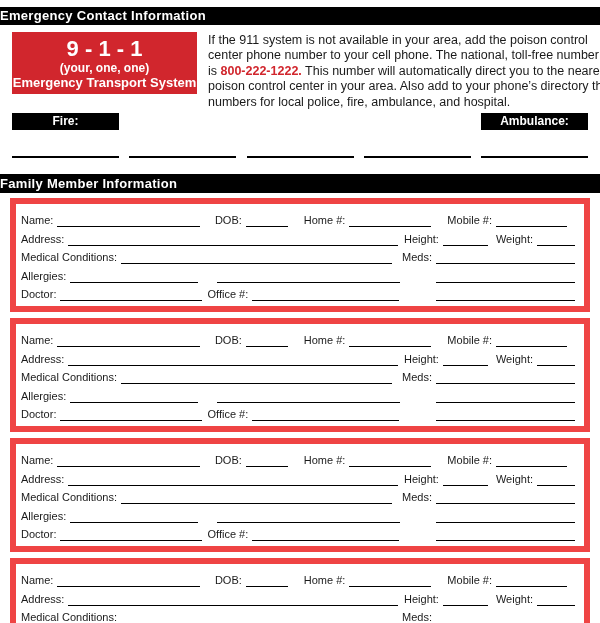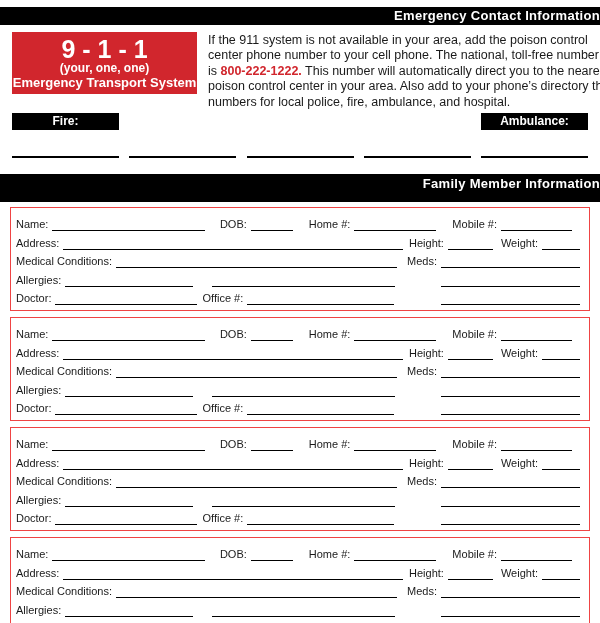--- a/index.html
+++ b/index.html
@@ -2,50 +2,50 @@
 <html><head>
 <meta charset="utf-8">
 <style>
   html,body{margin:0;padding:0;}
   body{
     width:600px;height:623px;overflow:hidden;background:#fff;
     font-family:"Liberation Sans","DejaVu Sans",sans-serif;color:#1a1a1a;
     position:relative;
   }
   .bar{
-    background:#000;color:#fff;text-align:right;
+    background:#000;color:#fff;text-align:left;
     font-weight:bold;font-size:13px;letter-spacing:.3px;
   }
   .topbar{margin-top:7px;height:18px;line-height:18px;}
-  .familybar{margin-top:16px;height:28px;line-height:20px;}
+  .familybar{margin-top:16px;height:19px;line-height:20px;}
 
   .intro-row{display:flex;margin:7px 12px 0 12px;}
   .box911{
     width:185px;height:62px;flex:0 0 185px;background:#d1262d;color:#fff;
     display:flex;flex-direction:column;align-items:center;justify-content:center;
     text-align:center;
   }
-  .n911{font-size:25px;font-weight:bold;line-height:24px;}
+  .n911{font-size:22px;font-weight:bold;line-height:24px;}
   .spelled{font-size:12px;font-weight:bold;line-height:14px;}
   .caption{font-size:13px;font-weight:bold;line-height:15px;}
   .intro-text{margin-left:11px;font-size:12.5px;line-height:15.4px;padding-top:1px;}
   .iline{white-space:nowrap;}
   .phone{font-weight:bold;}
 
   .contact-row{display:flex;justify-content:space-between;margin:3px 12px 0 12px;}
   .cbox{
     flex:0 0 107px;height:17px;line-height:17px;background:#000;color:#fff;
     text-align:center;font-weight:bold;font-size:12px;
   }
   .contact-lines{display:flex;justify-content:space-between;margin:26px 12px 0 12px;}
   .cline{flex:0 0 107px;height:0;border-bottom:2px solid #000;}
 
   .blocks{margin:0 10px;}
   .mblock{
-    border:1px solid #ef4444;margin-top:5px;margin-bottom:1px;
+    border:6px solid #ef4444;margin-top:5px;margin-bottom:1px;
     padding:5px 9px 5px 5px;height:92px;box-sizing:content-box;
   }
   .mblock + .mblock{margin-top:6px;}
   .mrow{display:flex;align-items:flex-end;height:18.4px;font-size:11px;}
   .mrow.r1{padding-right:8px;}
   .lbl{white-space:nowrap;margin-right:4px;line-height:13px;}
   .ln{border-bottom:1px solid #000;height:12px;box-sizing:border-box;display:block;}
   .lnf{flex:1;}
   .w38{width:38px;}.w42{width:42px;}.w45{width:45px;}.w71{width:71px;}
   .w82{width:82px;}.w128{width:128px;}.w139{width:139px;}.w142{width:142px;}

